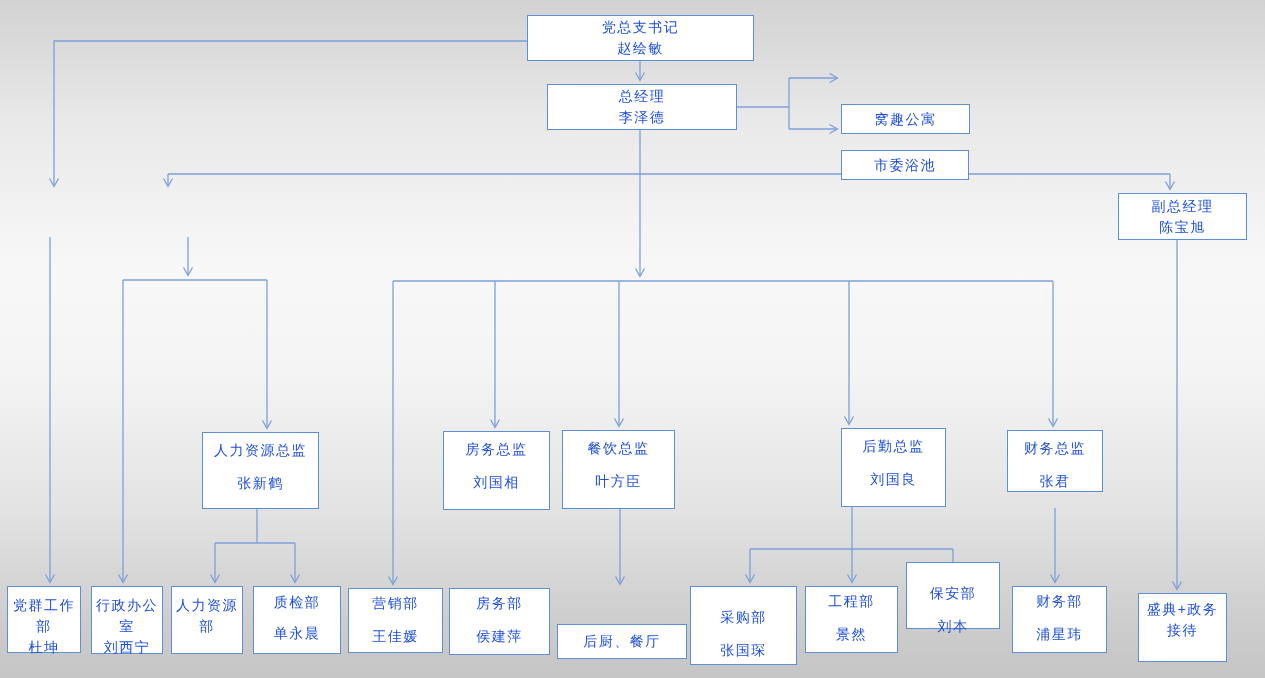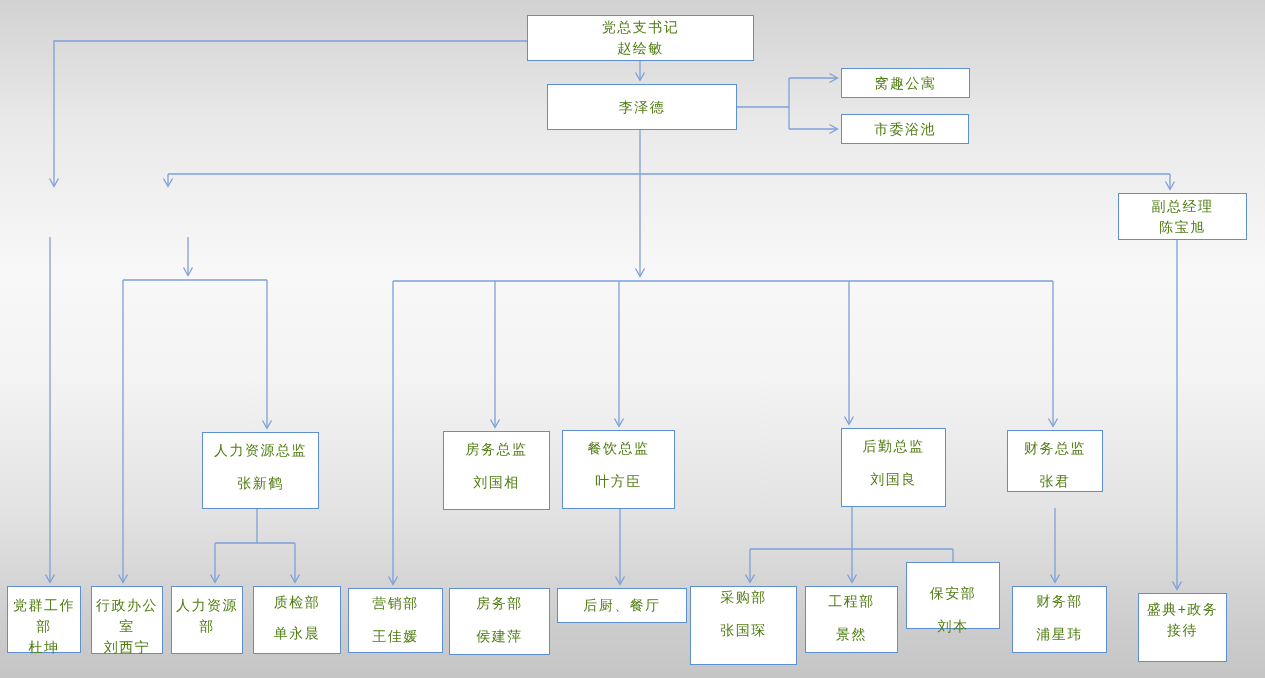--- a/index.html
+++ b/index.html
@@ -4,27 +4,27 @@
 <style>
   html,body{margin:0;padding:0;}
   body{font-family:"Liberation Sans","DejaVu Sans",sans-serif;}
   .canvas{
     position:relative;width:1265px;height:678px;overflow:hidden;
     background:linear-gradient(180deg,#d2d2d2 0%,#e9e9e9 18%,#f8f8f8 40%,#f4f4f4 55%,#e3e3e3 75%,#cdcdcd 92%,#c5c5c5 100%);
   }
   svg.wires{position:absolute;left:0;top:0;}
   .node{
     position:absolute;box-sizing:border-box;background:#ffffff;
-    border:1.5px solid #5e8fd2;color:#4d7c0f;
+    border:1.5px solid #5e8fd2;color:#1d4ed8;
     display:flex;flex-direction:column;align-items:center;text-align:center;
     font-size:14px;line-height:21px;letter-spacing:1.5px;
   }
   .node .t{display:block;width:100%;}
   .tight{justify-content:center;}
-  .single{justify-content:center;}
+  .single{justify-content:center;margin-top:36px;}
   .top{justify-content:flex-start;padding-top:8px;}
   .spread{justify-content:flex-start;padding-top:7px;row-gap:12px;}
 </style>
 </head>
 <body>
 
 <div class="canvas">
 
   <svg class="wires" width="1265" height="678" viewBox="0 0 1265 678">
     <defs>
@@ -80,20 +80,21 @@
       <path d="M1177,240 V589" marker-end="url(#arrow)"></path>
     </g>
   </svg>
 
   <div class="node tight" style="left:527px;top:15px;width:227px;height:46px">
     <span class="t">党总支书记</span>
     <span class="t">赵绘敏</span>
   </div>
 
   <div class="node tight" style="left:547px;top:84px;width:190px;height:46px">
+    <span class="t">总经理</span>
     <span class="t">李泽德</span>
   </div>
 
   <div class="node single" style="left:841px;top:68px;width:129px;height:30px">
     <span class="t">窝趣公寓</span>
   </div>
 
   <div class="node single" style="left:841px;top:114px;width:128px;height:30px">
     <span class="t">市委浴池</span>
   </div>
@@ -155,21 +156,21 @@
 
   <div class="node spread" style="left:449px;top:588px;width:101px;height:67px;padding-top:4px">
     <span class="t">房务部</span>
     <span class="t">侯建萍</span>
   </div>
 
   <div class="node single" style="left:557px;top:588px;width:130px;height:35px">
     <span class="t">后厨、餐厅</span>
   </div>
 
-  <div class="node spread" style="left:690px;top:586px;width:107px;height:79px;padding-top:0">
+  <div class="node spread" style="left:690px;top:586px;width:107px;height:79px;padding-top:20px">
     <span class="t">采购部</span>
     <span class="t">张国琛</span>
   </div>
 
   <div class="node spread" style="left:805px;top:586px;width:93px;height:67px;padding-top:4px">
     <span class="t">工程部</span>
     <span class="t">景然</span>
   </div>
 
   <div class="node spread" style="left:906px;top:562px;width:94px;height:67px;padding-top:20px">

